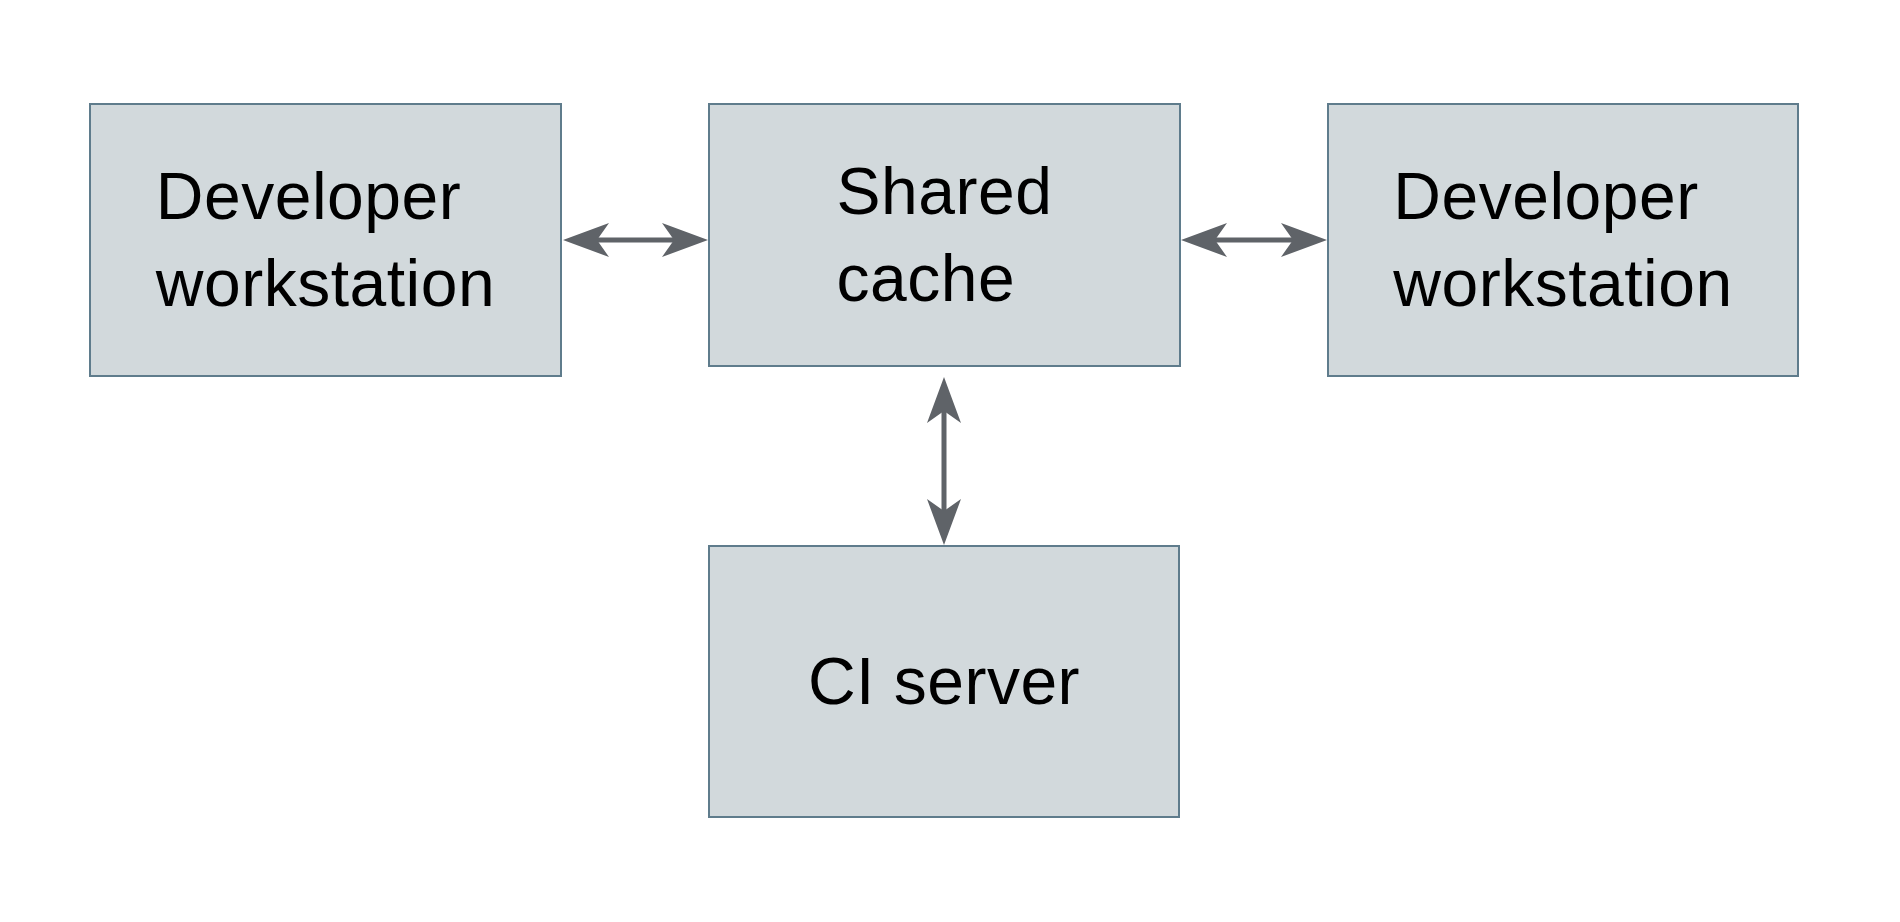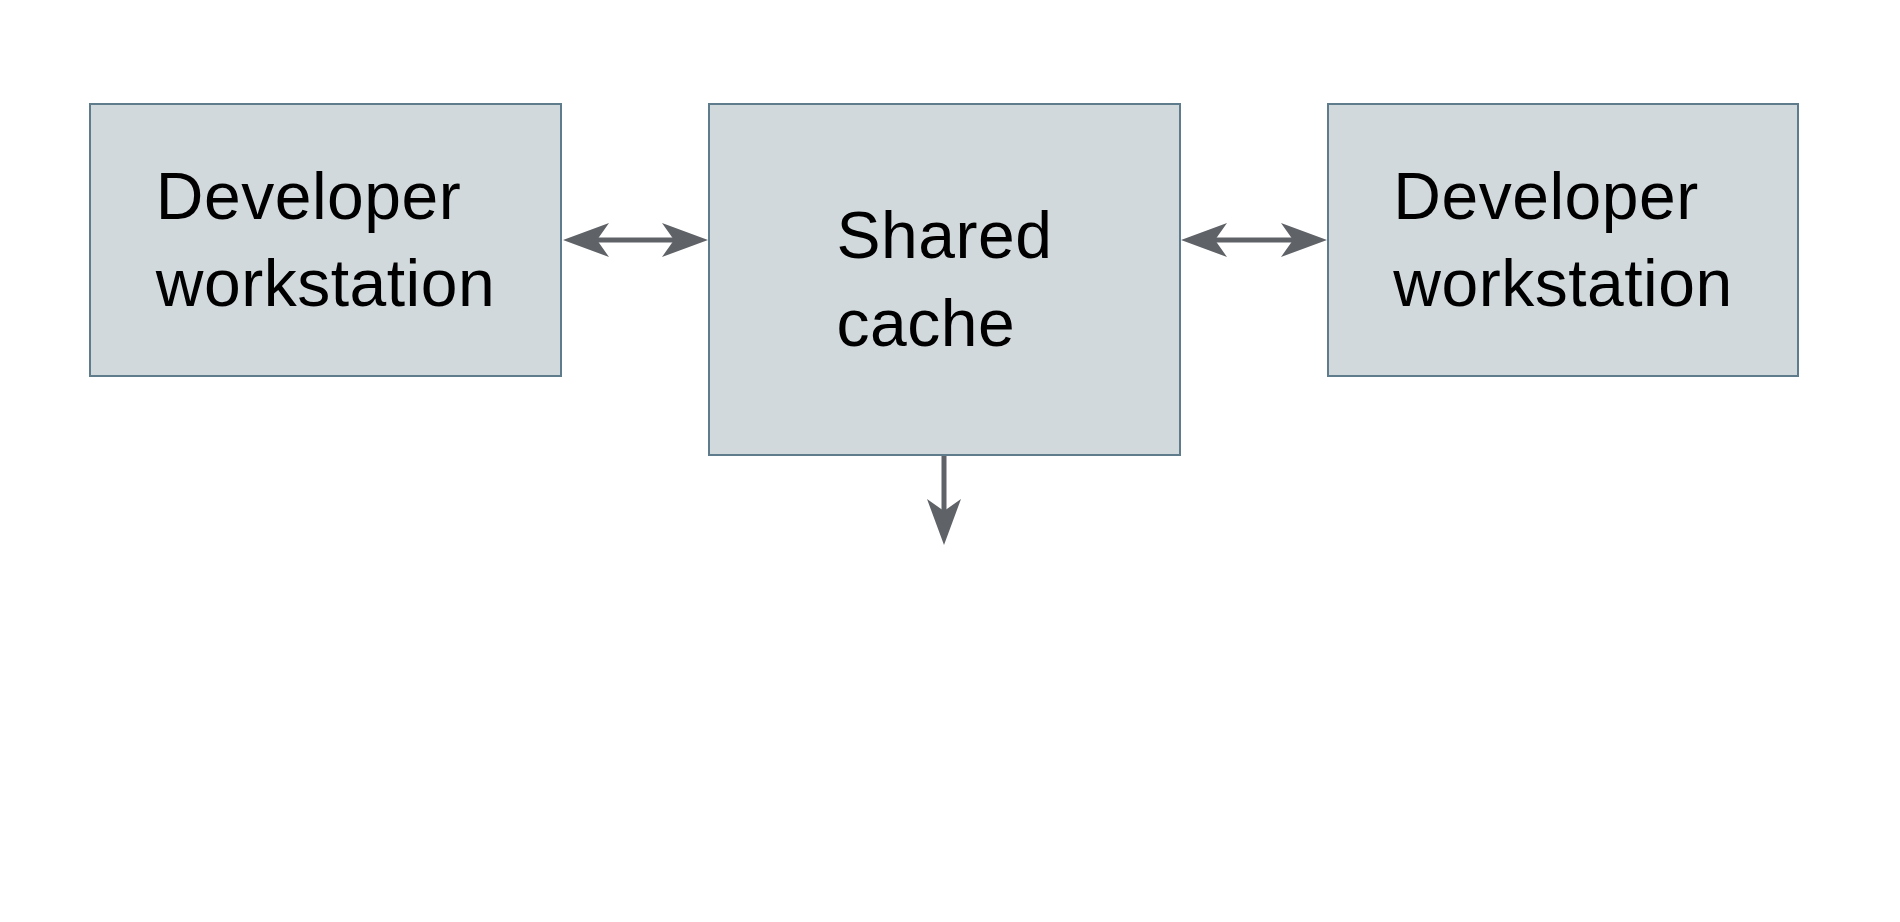--- a/index.html
+++ b/index.html
@@ -30,21 +30,21 @@
     justify-content: center;
   }
   .node-label {
     font-size: 66px;
     line-height: 1.32;
     color: var(--text-color);
     white-space: pre-line;
     letter-spacing: 0.5px;
   }
   .node-dev-left   { left:  89px; top: 103px; width: 473px; height: 274px; }
-  .node-cache      { left: 708px; top: 103px; width: 473px; height: 353px; }
+  .node-cache      { left: 708px; top: 103px; width: 473px; height: 264px; }
   .node-dev-right  { left: 1327px; top: 103px; width: 472px; height: 274px; }
   .node-ci         { left: 708px; top: 545px; width: 472px; height: 273px; }
   .edges {
     position: absolute;
     left: 0; top: 0;
     width: 1900px; height: 922px;
     pointer-events: none;
   }
   .arrow-fill { fill: var(--arrow-color); stroke: none; }
 </style>
@@ -82,14 +82,17 @@
   <div class="node node-cache">
     <div class="node-label">Shared
 cache</div>
   </div>
 
   <div class="node node-dev-right">
     <div class="node-label">Developer
 workstation</div>
   </div>
 
+  <div class="node node-ci">
+    <div class="node-label">CI server</div>
+  </div>
 
 </div>
 
 </body></html>

